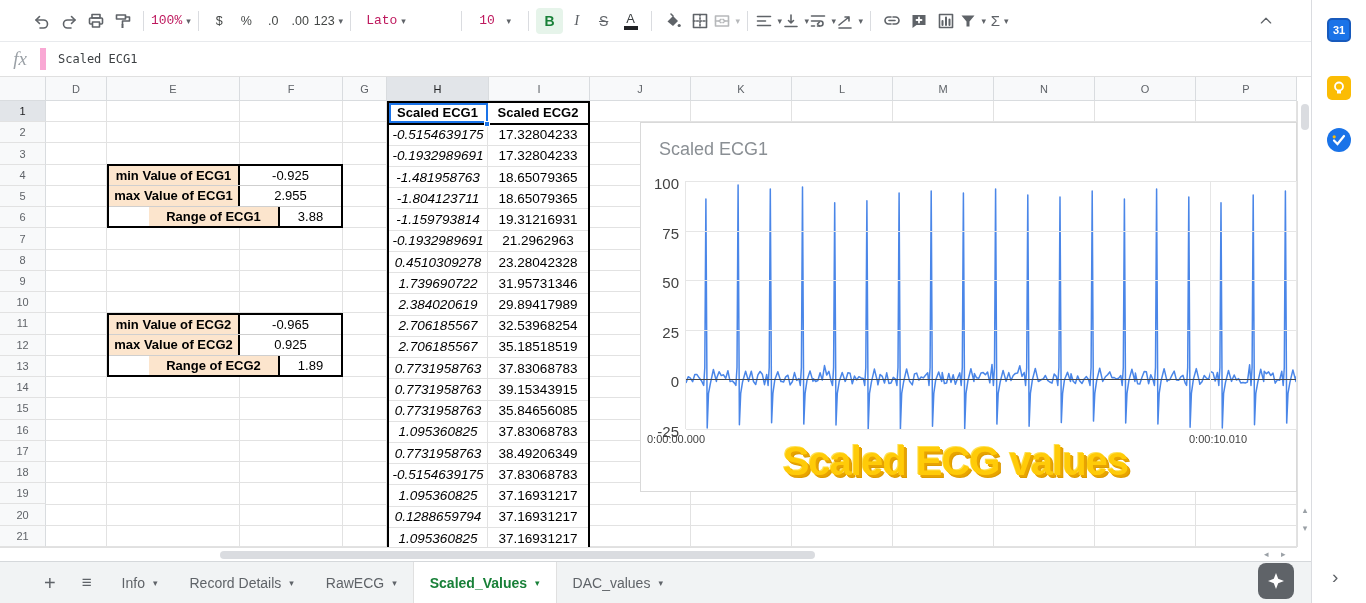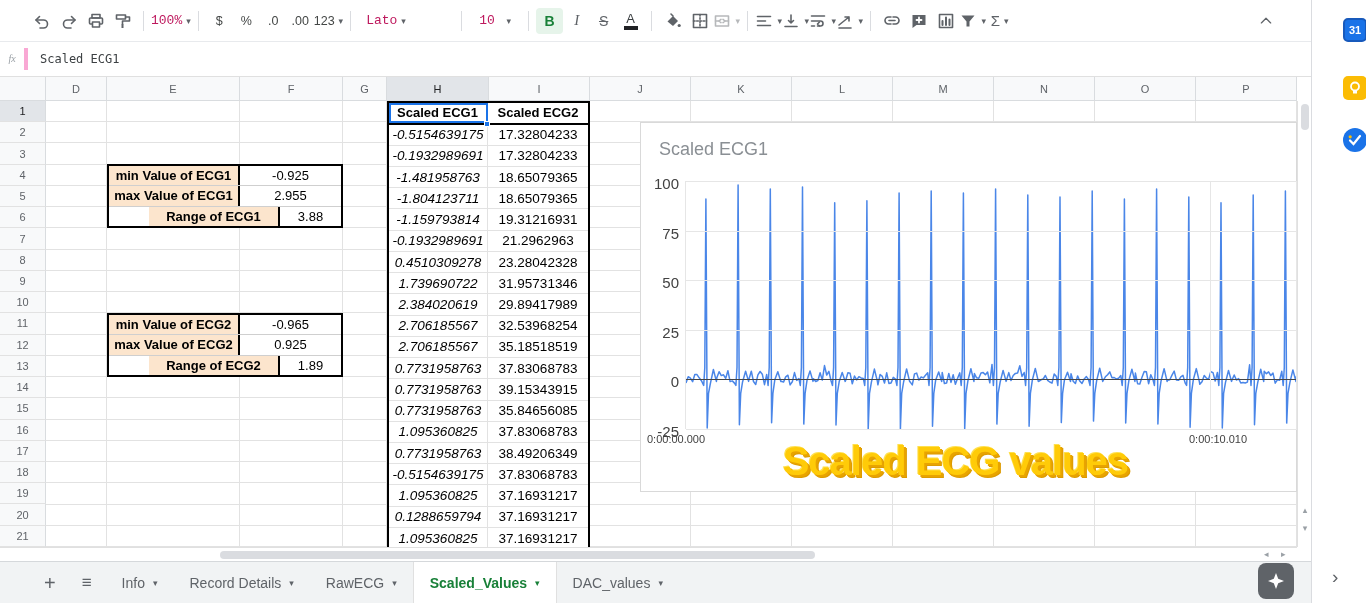--- a/index.html
+++ b/index.html
@@ -22,22 +22,22 @@
   .italic-btn { font-style:italic; font-family:"Liberation Serif", serif; font-size:15px; }
   .strike-btn { text-decoration:line-through; font-size:14px; }
   .tcolor { display:flex; flex-direction:column; align-items:center; line-height:1; }
   .tcolor .a { font-size:13px; color:#3c4043; }
   .tcolor .bar { width:14px; height:3.5px; background:#202124; margin-top:1.5px; }
   .collapse-btn { position:absolute; right:32px; top:8px; }
 
   
   .formula-bar { position:absolute; left:0; top:41px; width:1311px; height:36px; background:#fff;
                  border-top:1px solid #e8eaed; border-bottom:1px solid #e0e0e0; display:flex; align-items:center; z-index:30; }
-  .fx { width:28px; text-align:center; font-family:"Liberation Serif", serif; font-style:italic;
-        color:#9aa0a6; font-size:10px; border-right:4px solid #f9a8d4; height:22px; line-height:22px; }
+  .fx { width:46px; text-align:center; font-family:"Liberation Serif", serif; font-style:italic;
+        color:#9aa0a6; font-size:19px; border-right:6px solid #f9a8d4; height:22px; line-height:22px; }
   .formula-value { padding-left:12px; font-family:"DejaVu Sans Mono", monospace; font-size:12px; color:#3c4043; }
 
   
   .col-headers { position:absolute; left:0; top:77px; width:1297px; height:24px; display:flex; z-index:20; }
   .corner { width:46px; height:24px; background:#f8f9fa; border:1px solid #d9dcdf; border-left:none; border-top:none; }
   .col-h { height:24px; background:#f8f9fa; border-right:1px solid #d9dcdf; border-bottom:1px solid #d9dcdf;
            font-size:11px; color:#5f6368; display:flex; align-items:center; justify-content:center; }
   .col-h.sel { background:#e2e5e9; color:#202124; }
 
   
@@ -102,21 +102,21 @@
   .tab { display:flex; align-items:center; gap:8px; padding:0 16px; font-size:14px; color:#5f6368; }
   .tab .dd { font-size:9px; color:#5f6368; }
   .tab.active { background:#fff; border-left:1px solid #e0e0e0; border-right:1px solid #e0e0e0; }
   .tab.active span.lbl { color:#188038; font-weight:bold; }
   .tab.active .dd { color:#188038; }
   .explore { position:absolute; left:1258px; top:563px; width:36px; height:36px; background:#5f6368; border-radius:8px;
              display:flex; align-items:center; justify-content:center; z-index:35; }
 
   
   .sidebar { position:absolute; left:1311px; top:0; width:55px; height:603px; background:#fff; border-left:1px solid #dadce0; z-index:40; }
-  .sb-icon { position:absolute; left:15px; width:24px; height:24px; border-radius:5px; display:flex; align-items:center; justify-content:center;margin-left:16px; }
+  .sb-icon { position:absolute; left:15px; width:24px; height:24px; border-radius:5px; display:flex; align-items:center; justify-content:center; }
   .cal { top:18px; background:#1a73e8; color:#fff; font-size:11px; font-weight:bold; border:2px solid #185abc; }
   .keep { top:76px; background:#fbbc04; }
   .tasks { top:128px; background:#1a73e8; border-radius:50%; position:absolute; }
   .sb-chevron { position:absolute; left:20px; top:566px; font-size:19px; color:#5f6368; }
 </style>
 </head>
 <body>
 
 <div class="app">
 

